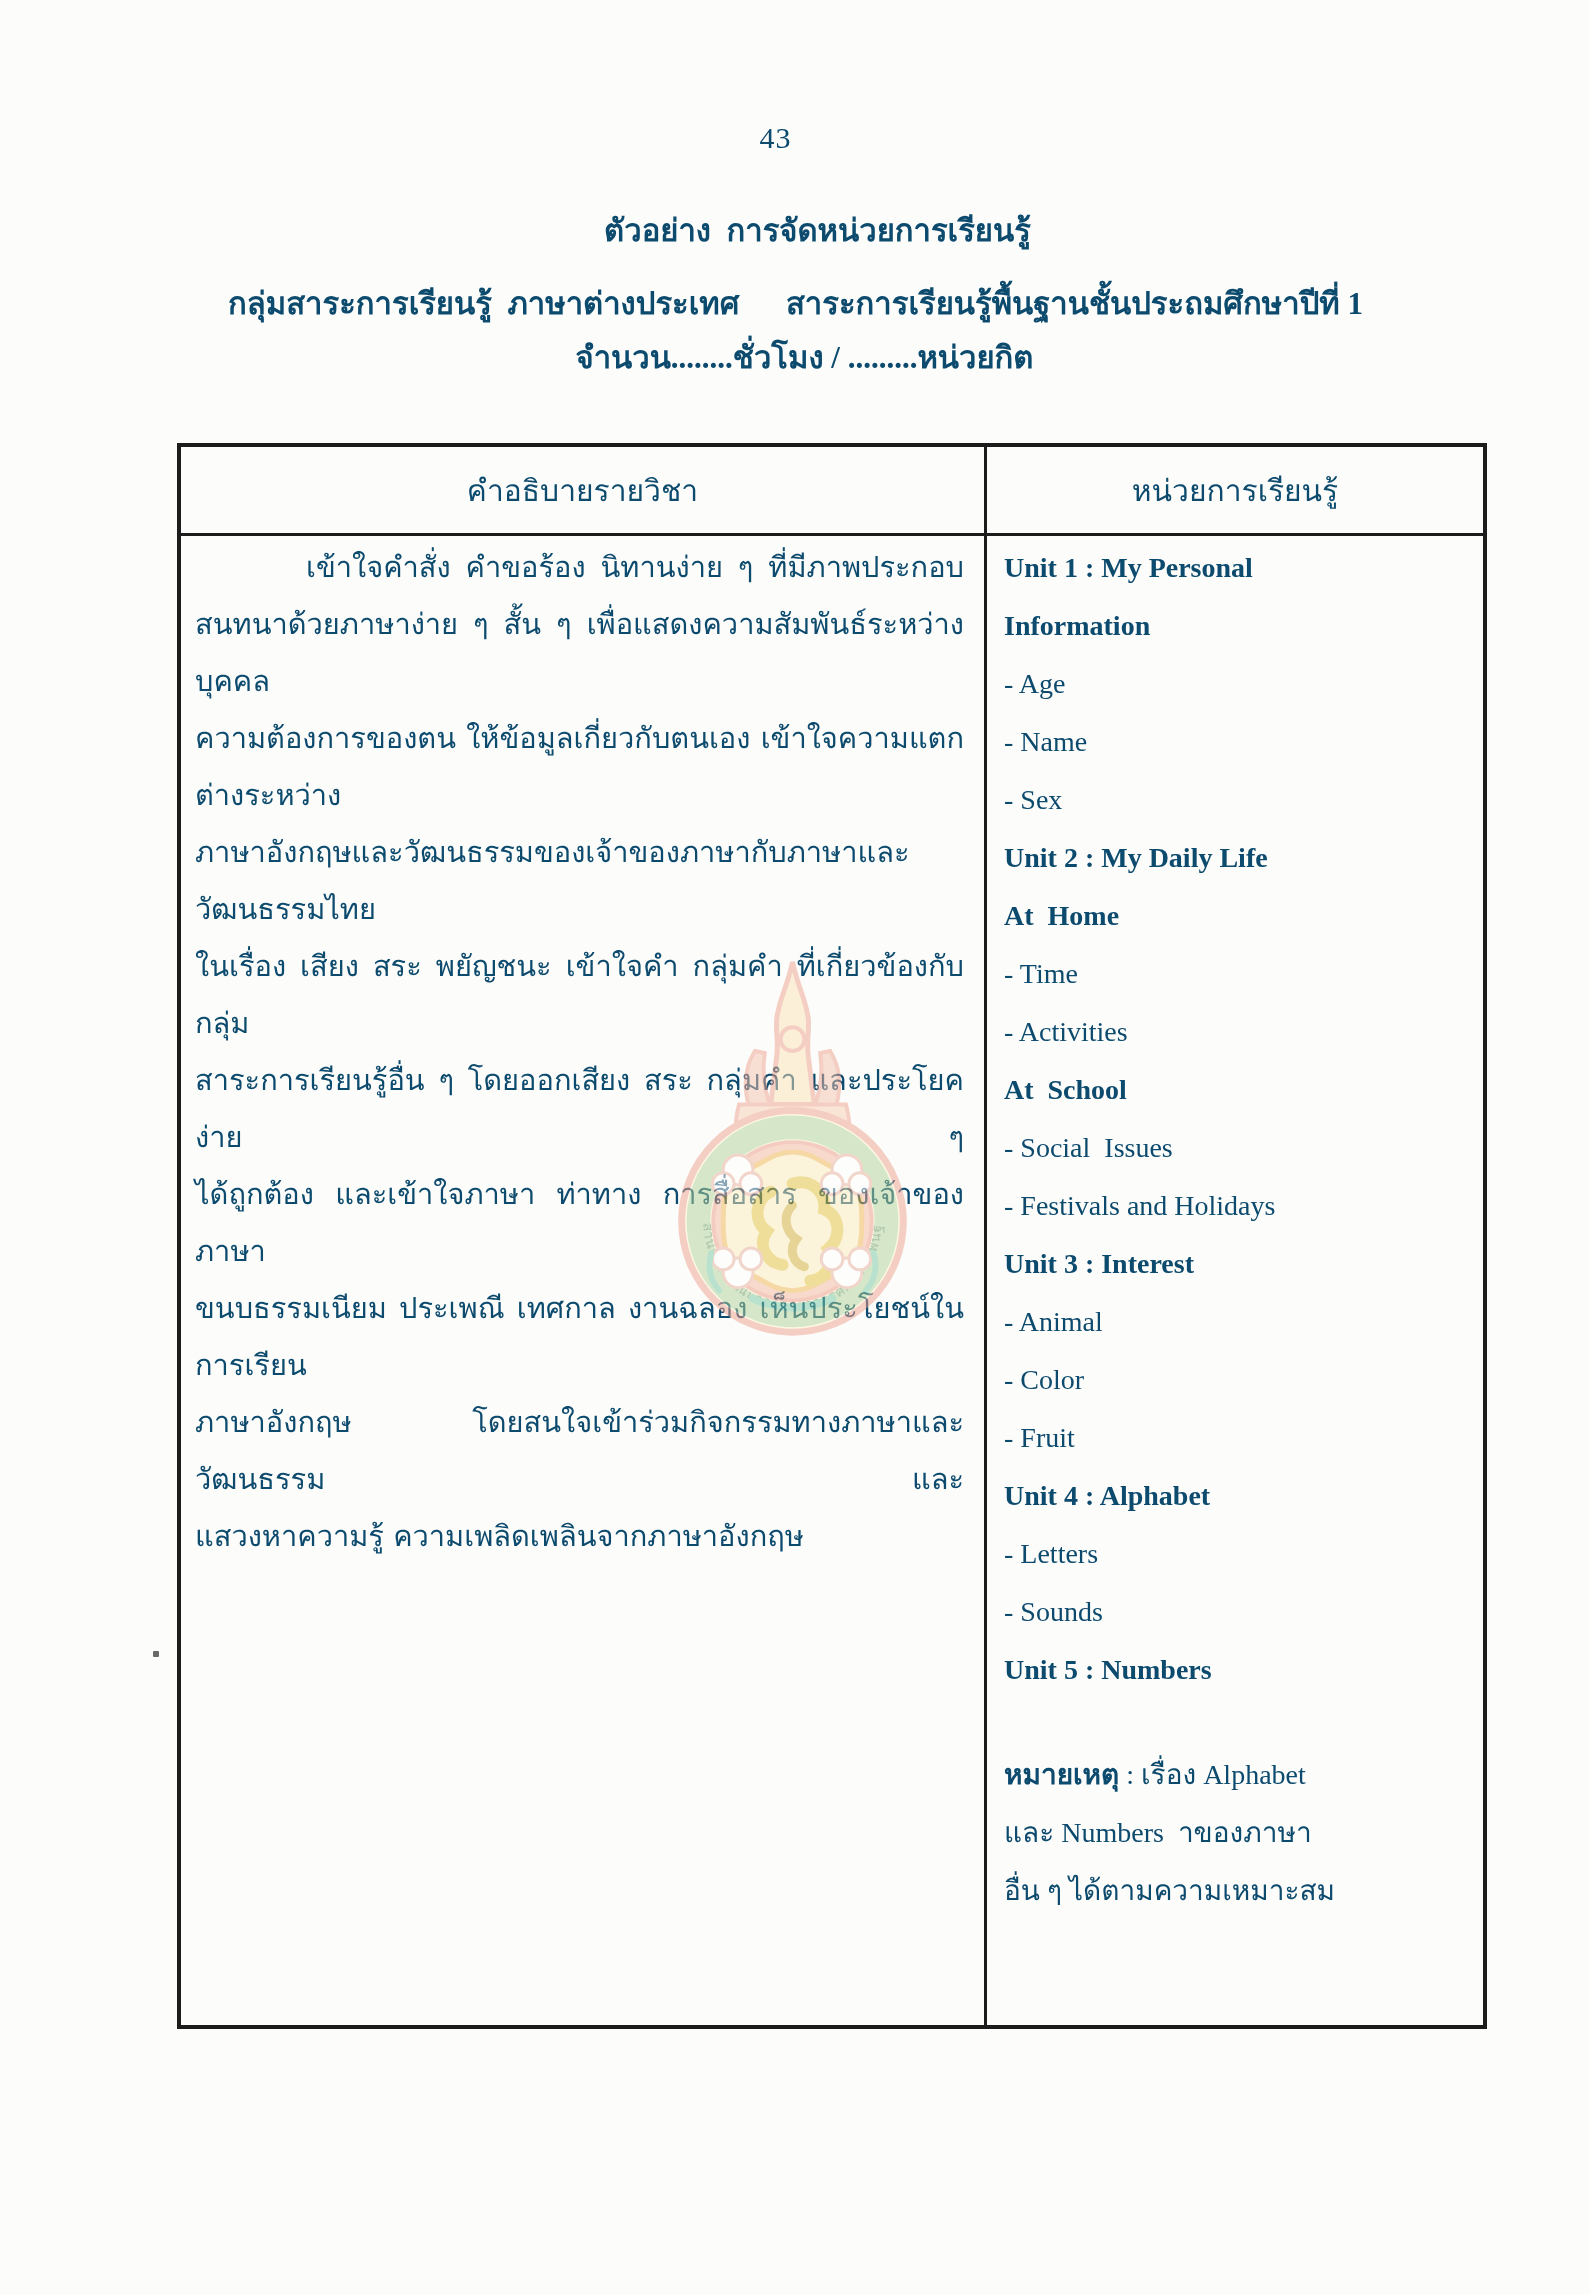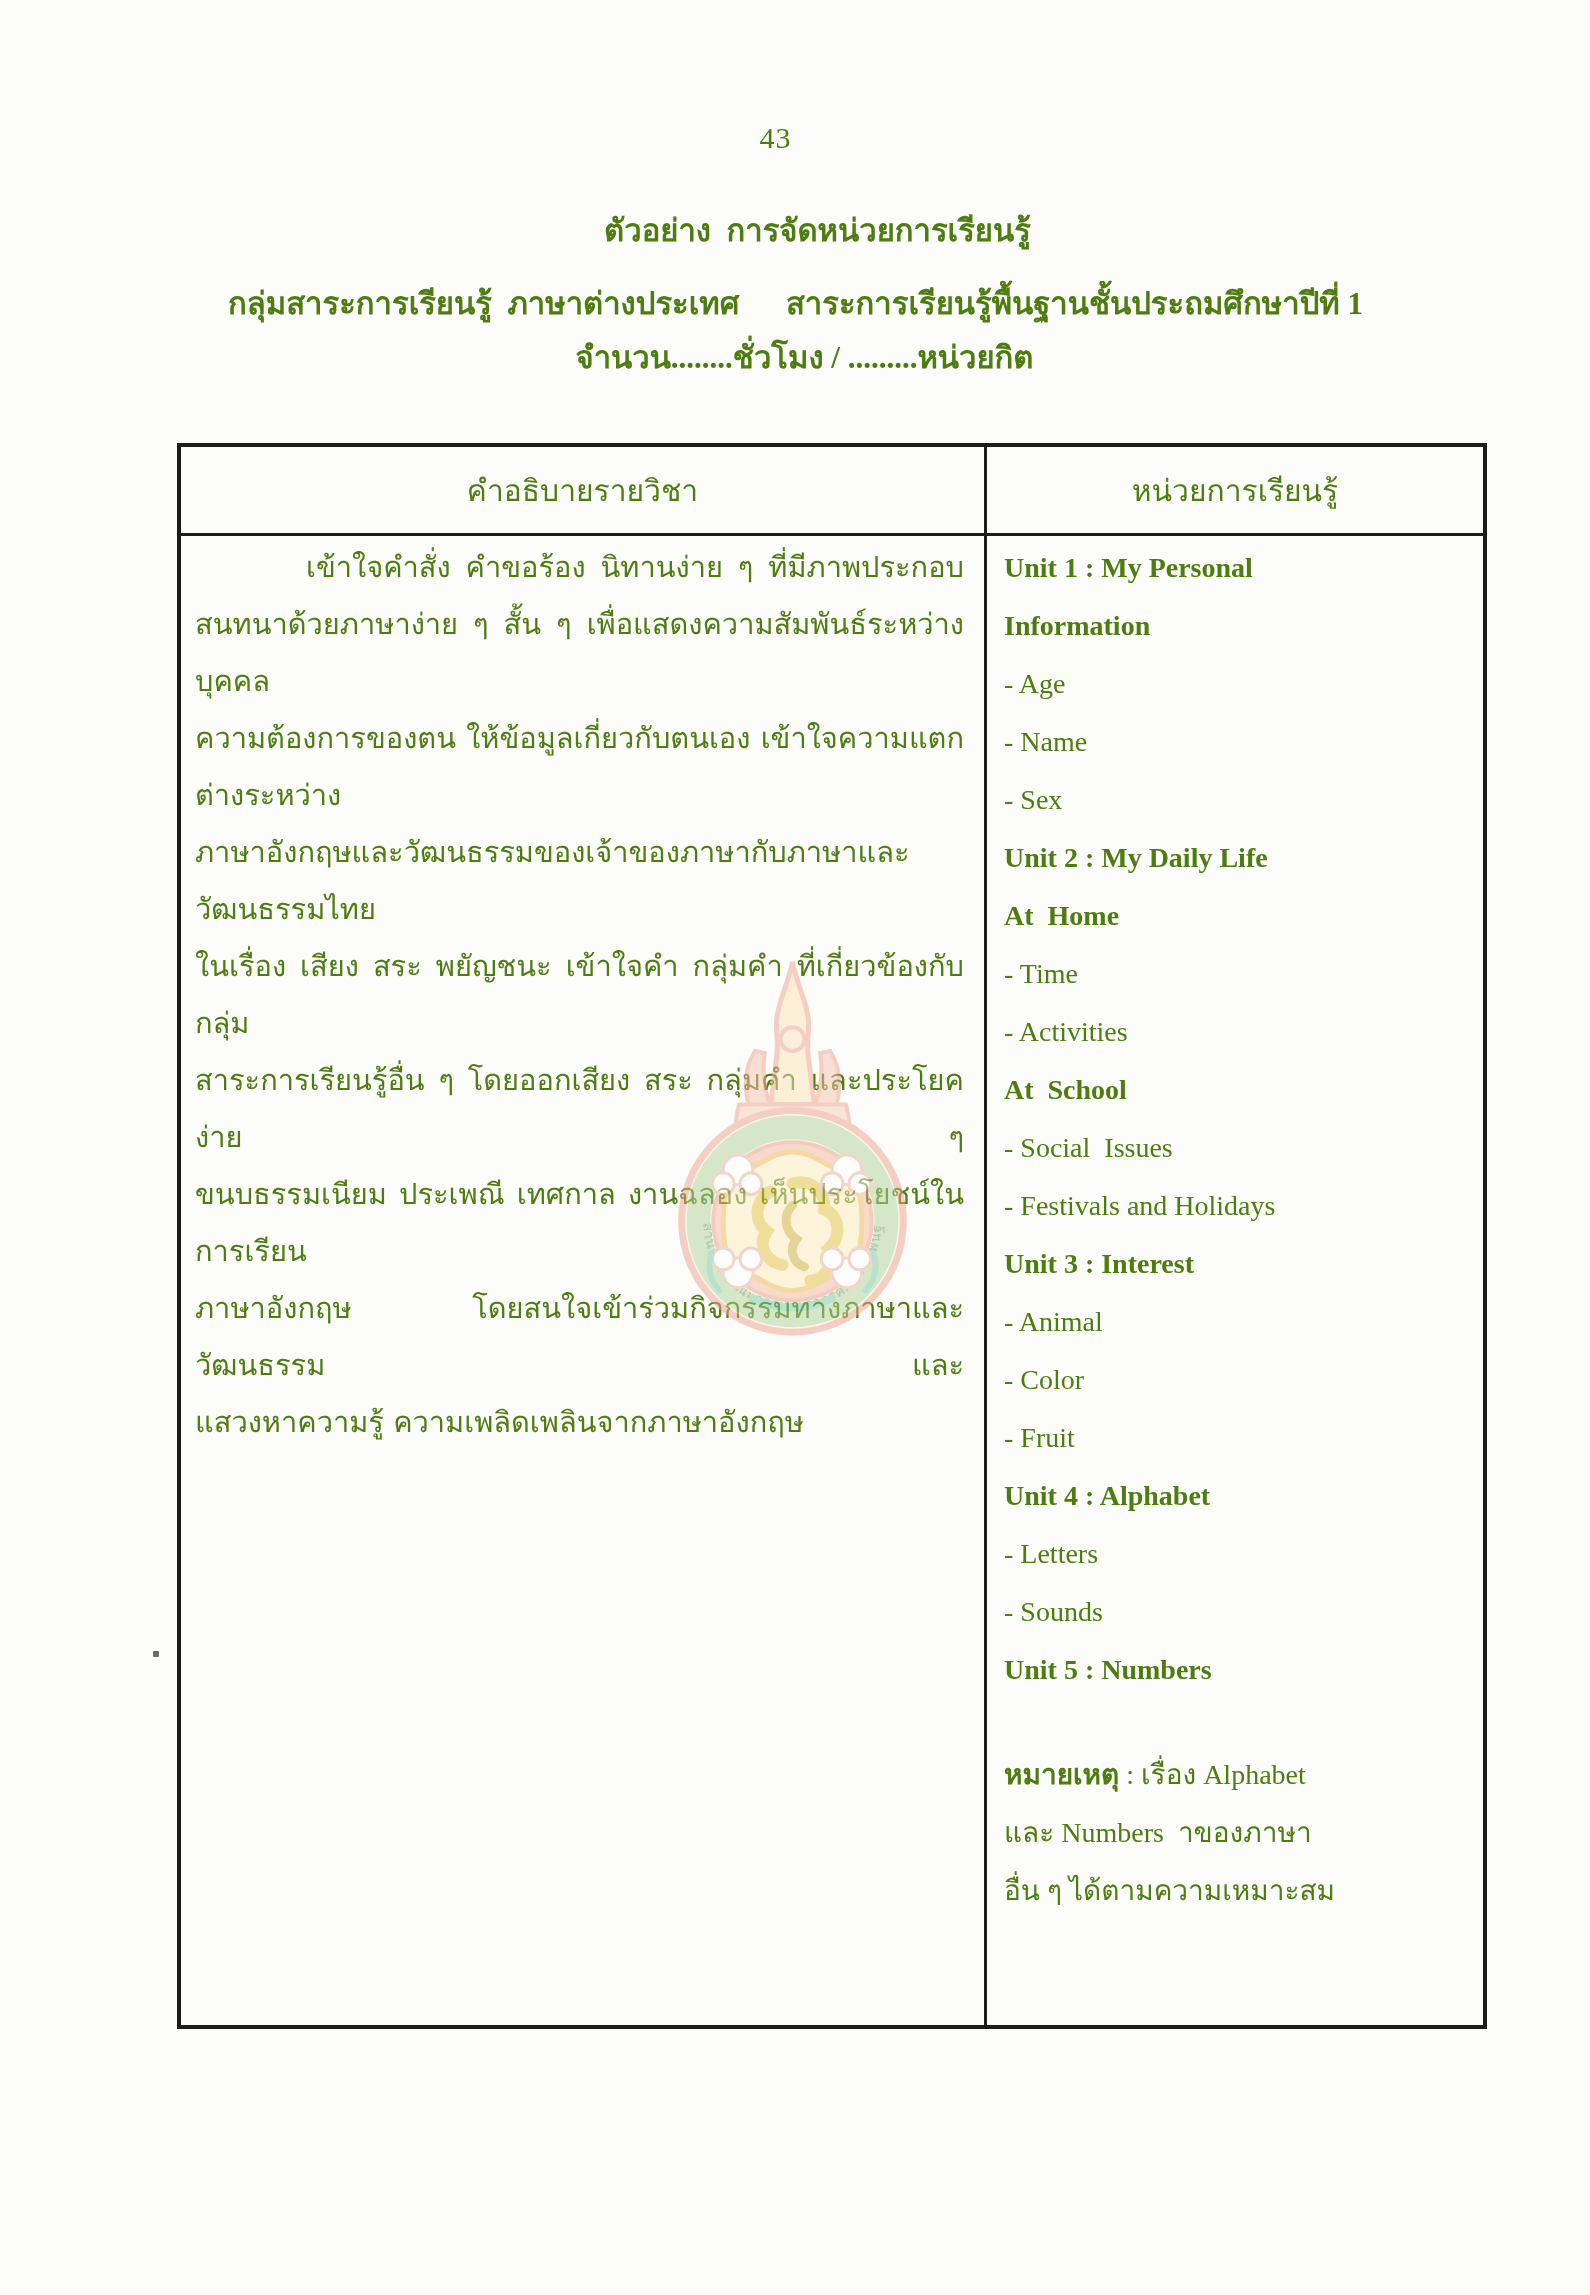--- a/index.html
+++ b/index.html
@@ -1,21 +1,21 @@
 <!DOCTYPE html>
 <html><head>
 <meta charset="utf-8">
 <style>
   html,body{margin:0;padding:0;background:#e9e9e9;}
   .sheet{
     position:relative;
     width:1591px;height:2296px;
     margin:0 auto;
     background:#fcfcfa;
-    color:#4d7c0f;
+    color:#0c4a6e;
     font-family:"Liberation Serif","DejaVu Serif",serif;
     overflow:hidden;
   }
   .page-number{
     position:absolute;top:121px;left:0;right:40px;
     text-align:center;font-size:30px;letter-spacing:1px;
   }
   .title-line{
     position:absolute;left:0;right:0;
     text-align:center;font-weight:bold;font-size:31px;
@@ -87,20 +87,21 @@
     <div class="cell hdr col-right">หน่วยการเรียนรู้</div>
 
     <div class="cell desc-cell">
       <div>
           <div class="desc-line first">เข้าใจคำสั่ง คำขอร้อง นิทานง่าย ๆ ที่มีภาพประกอบ</div>
           <div class="desc-line">สนทนาด้วยภาษาง่าย ๆ สั้น ๆ เพื่อแสดงความสัมพันธ์ระหว่างบุคคล</div>
           <div class="desc-line">ความต้องการของตน ให้ข้อมูลเกี่ยวกับตนเอง เข้าใจความแตกต่างระหว่าง</div>
           <div class="desc-line">ภาษาอังกฤษและวัฒนธรรมของเจ้าของภาษากับภาษาและวัฒนธรรมไทย</div>
           <div class="desc-line">ในเรื่อง เสียง สระ พยัญชนะ เข้าใจคำ กลุ่มคำ ที่เกี่ยวข้องกับกลุ่ม</div>
           <div class="desc-line">สาระการเรียนรู้อื่น ๆ โดยออกเสียง สระ กลุ่มคำ และประโยคง่าย ๆ</div>
+          <div class="desc-line">ได้ถูกต้อง และเข้าใจภาษา ท่าทาง การสื่อสาร ของเจ้าของภาษา</div>
           <div class="desc-line">ขนบธรรมเนียม ประเพณี เทศกาล งานฉลอง เห็นประโยชน์ในการเรียน</div>
           <div class="desc-line">ภาษาอังกฤษ โดยสนใจเข้าร่วมกิจกรรมทางภาษาและวัฒนธรรม และ</div>
           <div class="desc-line last">แสวงหาความรู้ ความเพลิดเพลินจากภาษาอังกฤษ</div>
         </div>
     </div>
 
     <div class="cell units-cell col-right">
       <div>
           <div class="unit-line bold">Unit 1 : My Personal</div>
           <div class="unit-line bold">Information</div>

